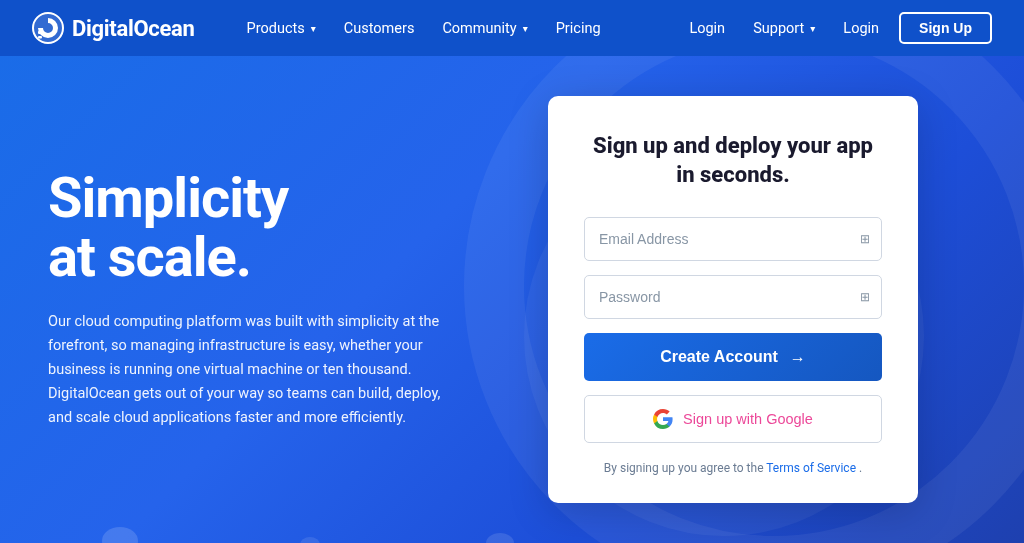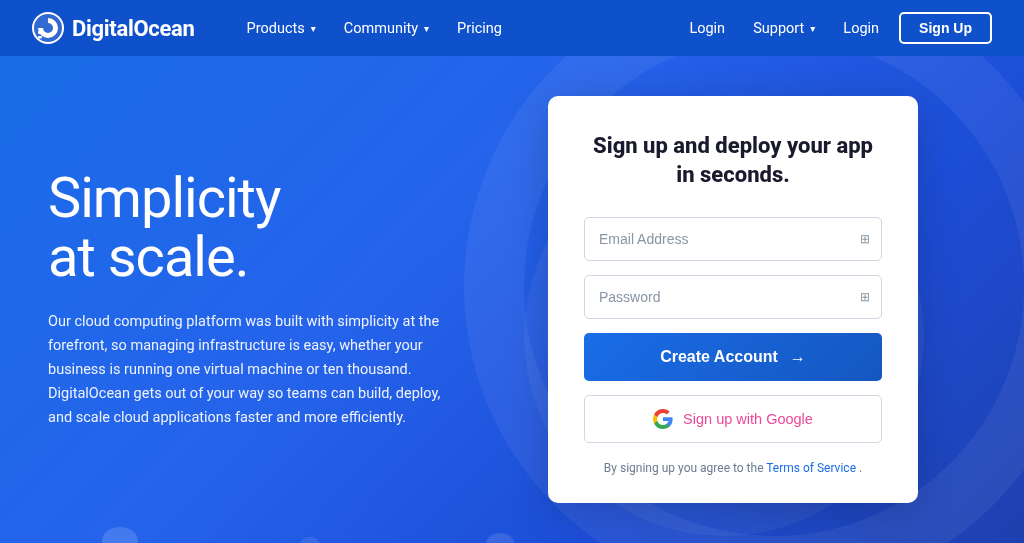--- a/index.html
+++ b/index.html
@@ -110,21 +110,21 @@
     
     .hero-left {
       flex: 1;
       max-width: 500px;
       padding-right: 40px;
       position: relative;
       z-index: 2;
     }
     .hero-title {
       font-size: 56px;
-      font-weight: 400;
+      font-weight: 700;
       color: #fff;
       line-height: 1.05;
       margin-bottom: 24px;
       letter-spacing: -1px;
     }
     .hero-desc {
       font-size: 14.5px;
       color: rgba(255,255,255,0.92);
       line-height: 1.65;
       max-width: 420px;
@@ -256,20 +256,21 @@
       <circle cx="16" cy="16" r="15" stroke="#fff" stroke-width="2" fill="none"></circle>
       <path d="M16 6 A10 10 0 1 1 6 16 L11 16 A5 5 0 1 0 16 11 Z" fill="#fff"></path>
       <rect x="6" y="19" width="5" height="3" rx="1" fill="#fff"></rect>
       <rect x="6" y="24" width="4" height="2.5" rx="1" fill="#fff"></rect>
     </svg>
     <span class="nav-logo-text">DigitalOcean</span>
   </div>
 
   <div class="nav-links-left">
     <span class="nav-link chevron">Products</span>
+    <span class="nav-link">Customers</span>
     <span class="nav-link chevron">Community</span>
     <span class="nav-link">Pricing</span>
   </div>
 
   <div class="nav-links-right">
     <span class="nav-link">Login</span>
     <span class="nav-link chevron">Support</span>
     <span class="nav-link">Login</span>
     <button class="nav-signup-btn">Sign Up</button>
   </div>

